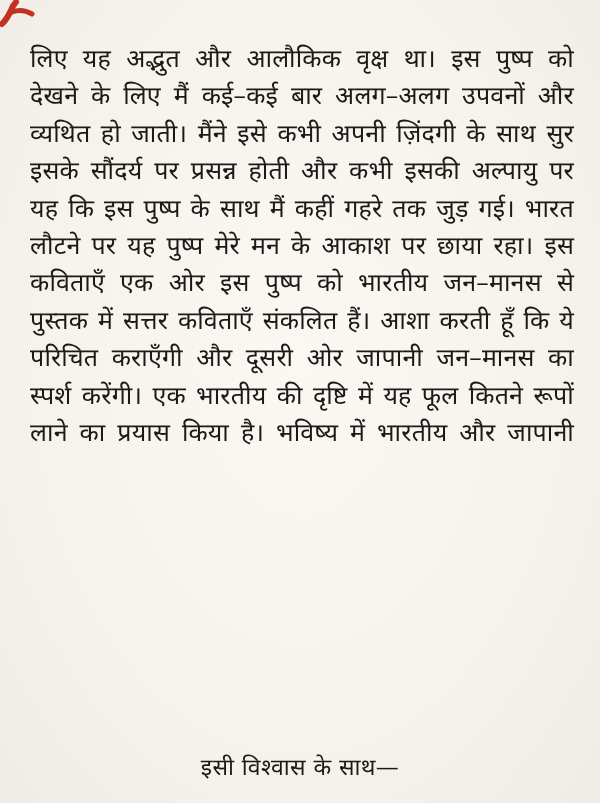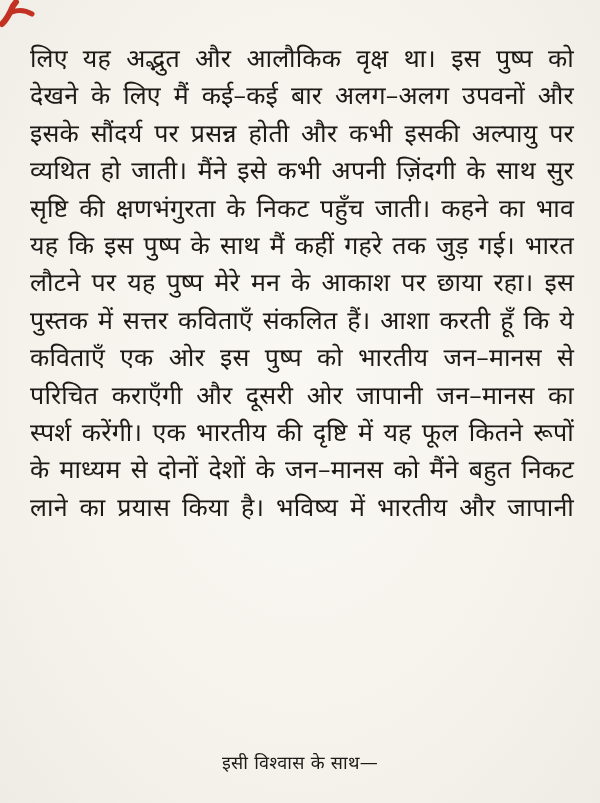--- a/index.html
+++ b/index.html
@@ -40,45 +40,43 @@
     text-align: justify;
     text-align-last: justify;
     letter-spacing: 0.2px;
   }
   .closing {
     position: absolute;
     top: 750px;
     left: 0;
     right: 0;
     text-align: center;
-    font-size: 18px;
+    font-size: 23px;
     letter-spacing: 0.3px;
   }
 </style>
 </head>
 <body>
 
 <div class="page">
 
   <svg class="corner-mark" viewBox="0 0 44 34" xmlns="http://www.w3.org/2000/svg">
     <path d="M 2 24 Q 8 18 13 6 L 16 2" stroke="#c23122" stroke-width="6" fill="none" stroke-linecap="round"></path>
     <path d="M 12 12 Q 22 8 32 14" stroke="#c23122" stroke-width="5" fill="none" stroke-linecap="round"></path>
   </svg>
 
   <div class="text-block">
       <div class="line">लिए यह अद्भुत और आलौकिक वृक्ष था। इस पुष्प को</div>
       <div class="line">देखने के लिए मैं कई–कई बार अलग–अलग उपवनों और</div>
+      <div class="line">व्यथित हो जाती। मैंने इसे कभी अपनी ज़िंदगी के साथ सुर</div>
       <div class="line">इसके सौंदर्य पर प्रसन्न होती और कभी इसकी अल्पायु पर</div>
-      <div class="line">व्यथित हो जाती। मैंने इसे कभी अपनी ज़िंदगी के साथ सुर</div>
-      <div class="line">सृष्टि की क्षणभंगुरता के निकट पहुँच जाती। कहने का भाव</div>
       <div class="line">यह कि इस पुष्प के साथ मैं कहीं गहरे तक जुड़ गई। भारत</div>
       <div class="line">लौटने पर यह पुष्प मेरे मन के आकाश पर छाया रहा। इस</div>
+      <div class="line">कविताएँ एक ओर इस पुष्प को भारतीय जन–मानस से</div>
       <div class="line">पुस्तक में सत्तर कविताएँ संकलित हैं। आशा करती हूँ कि ये</div>
-      <div class="line">कविताएँ एक ओर इस पुष्प को भारतीय जन–मानस से</div>
       <div class="line">परिचित कराएँगी और दूसरी ओर जापानी जन–मानस का</div>
       <div class="line">स्पर्श करेंगी। एक भारतीय की दृष्टि में यह फूल कितने रूपों</div>
-      <div class="line">के माध्यम से दोनों देशों के जन–मानस को मैंने बहुत निकट</div>
       <div class="line">लाने का प्रयास किया है। भविष्य में भारतीय और जापानी</div>
     </div>
 
   <div class="closing">इसी विश्वास के साथ—</div>
 
 </div>
 
 </body></html>

